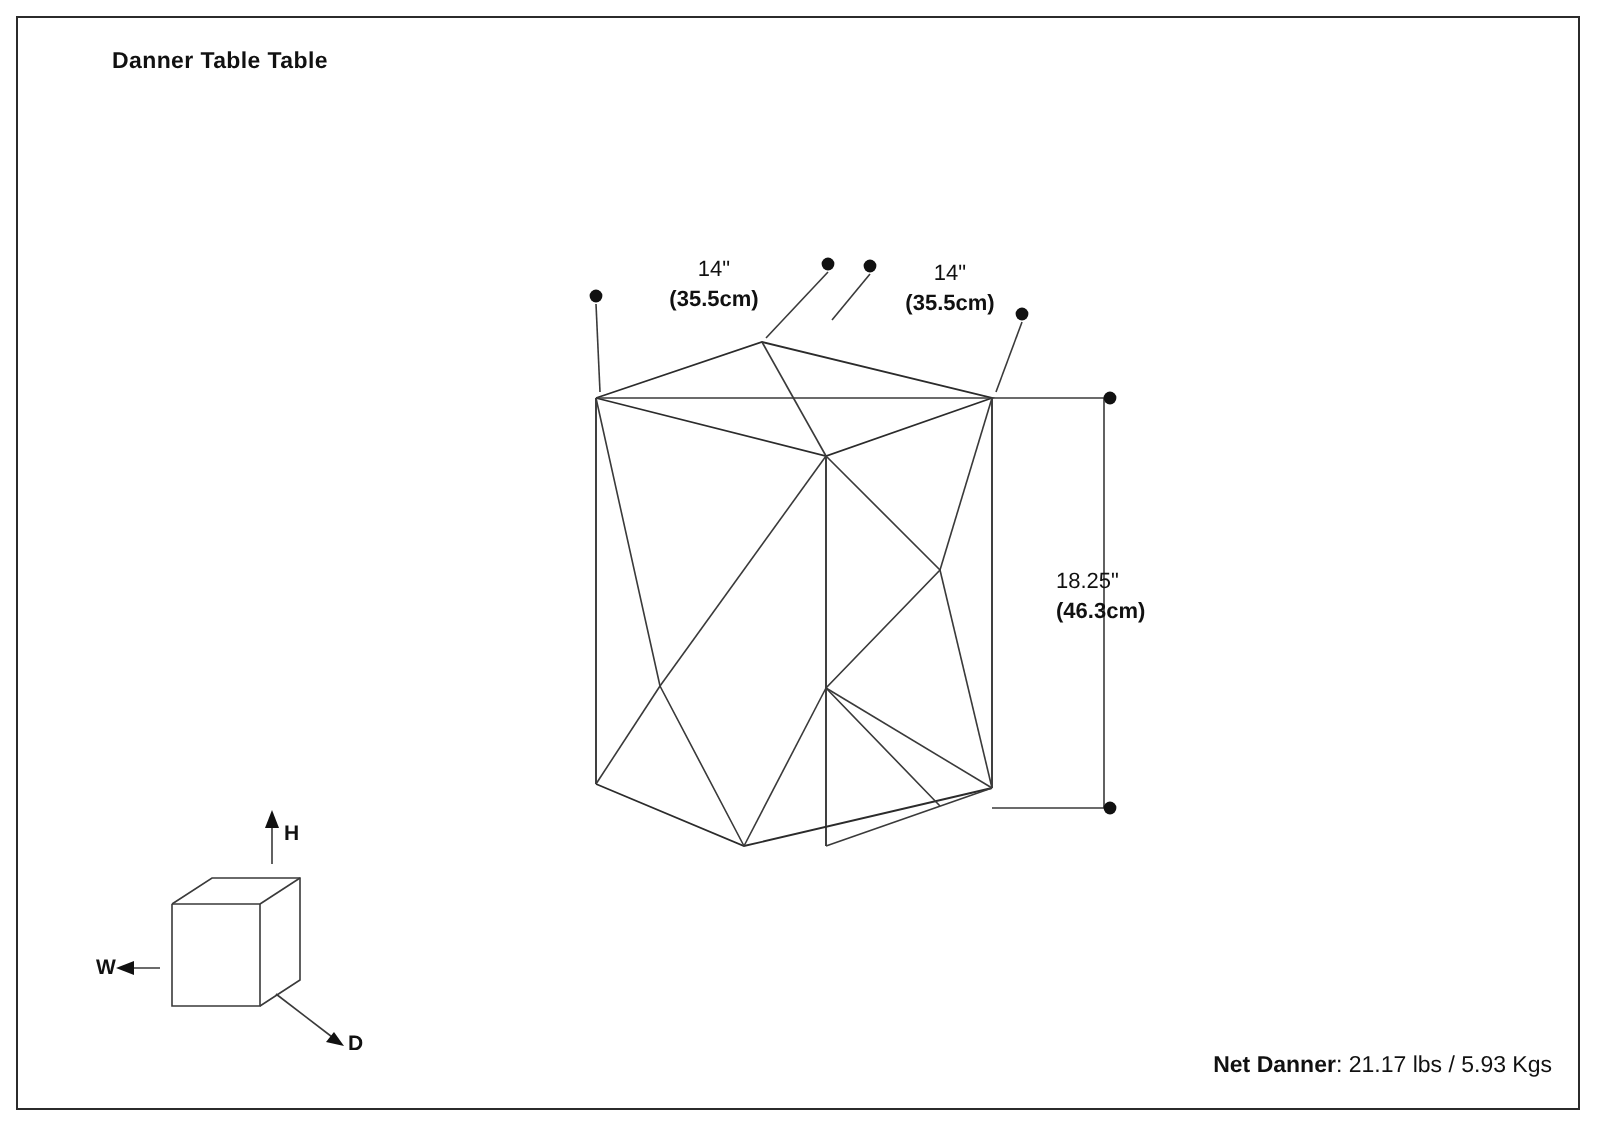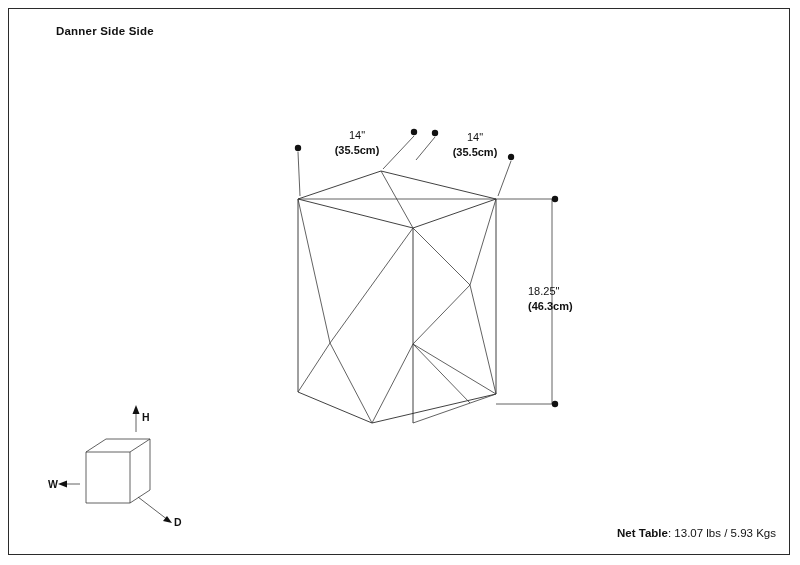--- a/index.html
+++ b/index.html
@@ -84,21 +84,21 @@
   .thin { stroke: #3a3a3a; stroke-width: 0.8; fill: none; }
   .dot { fill: #111111; }
 </style>
 </head>
 <body>
 
 <div id="page">
 
   <div class="frame"></div>
 
-  <div class="title">Danner Side Side</div>
+  <div class="title">Danner Table Table</div>
 
   <svg width="800" height="565">
 
     <g>
 
       <polyline class="ln" points="298,199 381,171 496,199 413,228 298,199"></polyline>
 
       <line class="thin" x1="298" y1="199" x2="496" y2="199"></line>
       <line class="thin" x1="381" y1="171" x2="413" y2="228"></line>
 
@@ -172,16 +172,16 @@
   <div class="dim-label" id="dim-height-label">
     <span class="dim-line1">18.25"</span>
     <span class="dim-line2">(46.3cm)</span>
   </div>
 
   <div class="axis-label" id="axis-h-label">H</div>
   <div class="axis-label" id="axis-w-label">W</div>
   <div class="axis-label" id="axis-d-label">D</div>
 
   <div class="weight">
-    <b>Net Table</b><span>: 13.07 lbs / 5.93 Kgs</span>
+    <b>Net Danner</b><span>: 21.17 lbs / 5.93 Kgs</span>
   </div>
 
 </div>
 
 </body></html>

